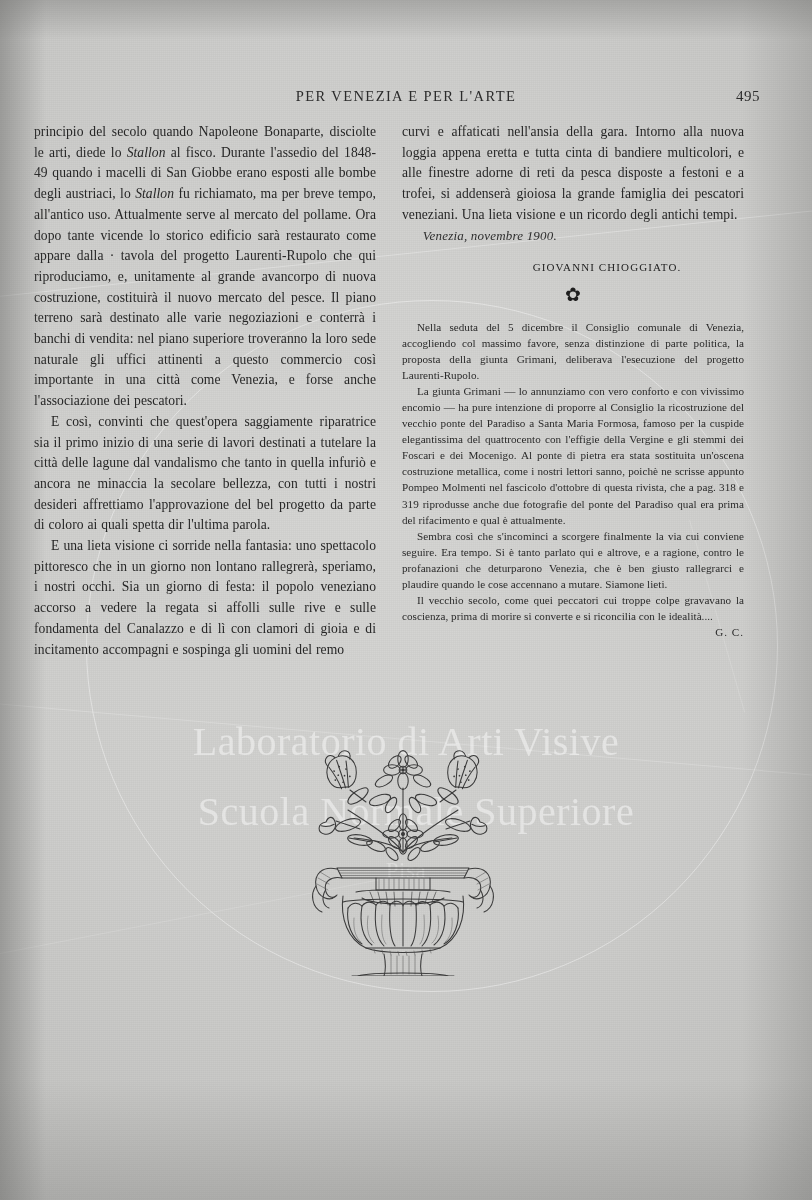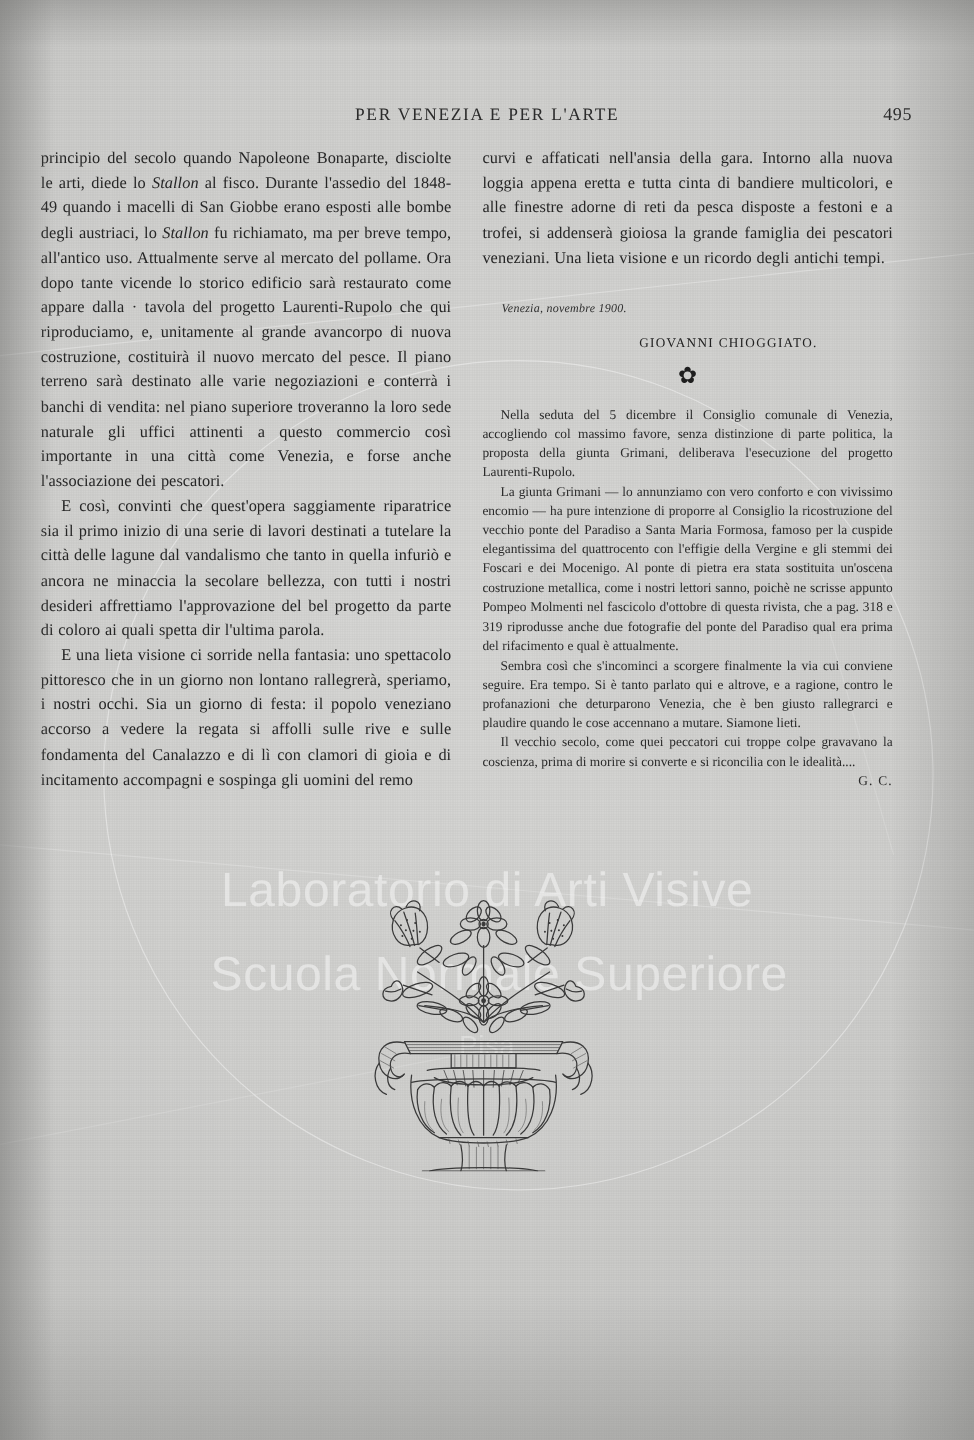--- a/index.html
+++ b/index.html
@@ -71,21 +71,21 @@
     border-radius: 50%;
     border: 1px solid rgba(255,255,255,.40);
   }
 
   
   .watermark {
     position: absolute;
     left: 0; right: 0;
     top: 712px;
     text-align: center;
-    font-family: Liberation Sans, sans-serif;
+    font-family: Liberation Serif, serif;
     color: rgba(255,255,255,.46);
     letter-spacing: .5px;
     line-height: 1.5;
     user-select: none;
     pointer-events: none;
   }
   .wm-1 { font-size: 40px; }
   .wm-2 { font-size: 40px; margin-top: 10px; padding-left: 20px; }
   .wm-3 { font-size: 23px; margin-top: 12px; opacity: .62; }
 
@@ -137,22 +137,22 @@
     text-align: justify;
     color: #262626;
     letter-spacing: .05px;
     word-spacing: .4px;
   }
   .body-main p + p { text-indent: 1.25em; }
 
   em { }
 
   .dateline {
-    margin-top: 26px;
-    font-size: 10px;
+    margin-top: 2px;
+    font-size: 13px;
     font-style: italic;
     color: #2e2e2e;
     text-indent: 1.6em;
     letter-spacing: .2px;
   }
   .byline {
     margin-top: 17px;
     font-size: 11px;
     letter-spacing: 1.1px;
     color: #222;

